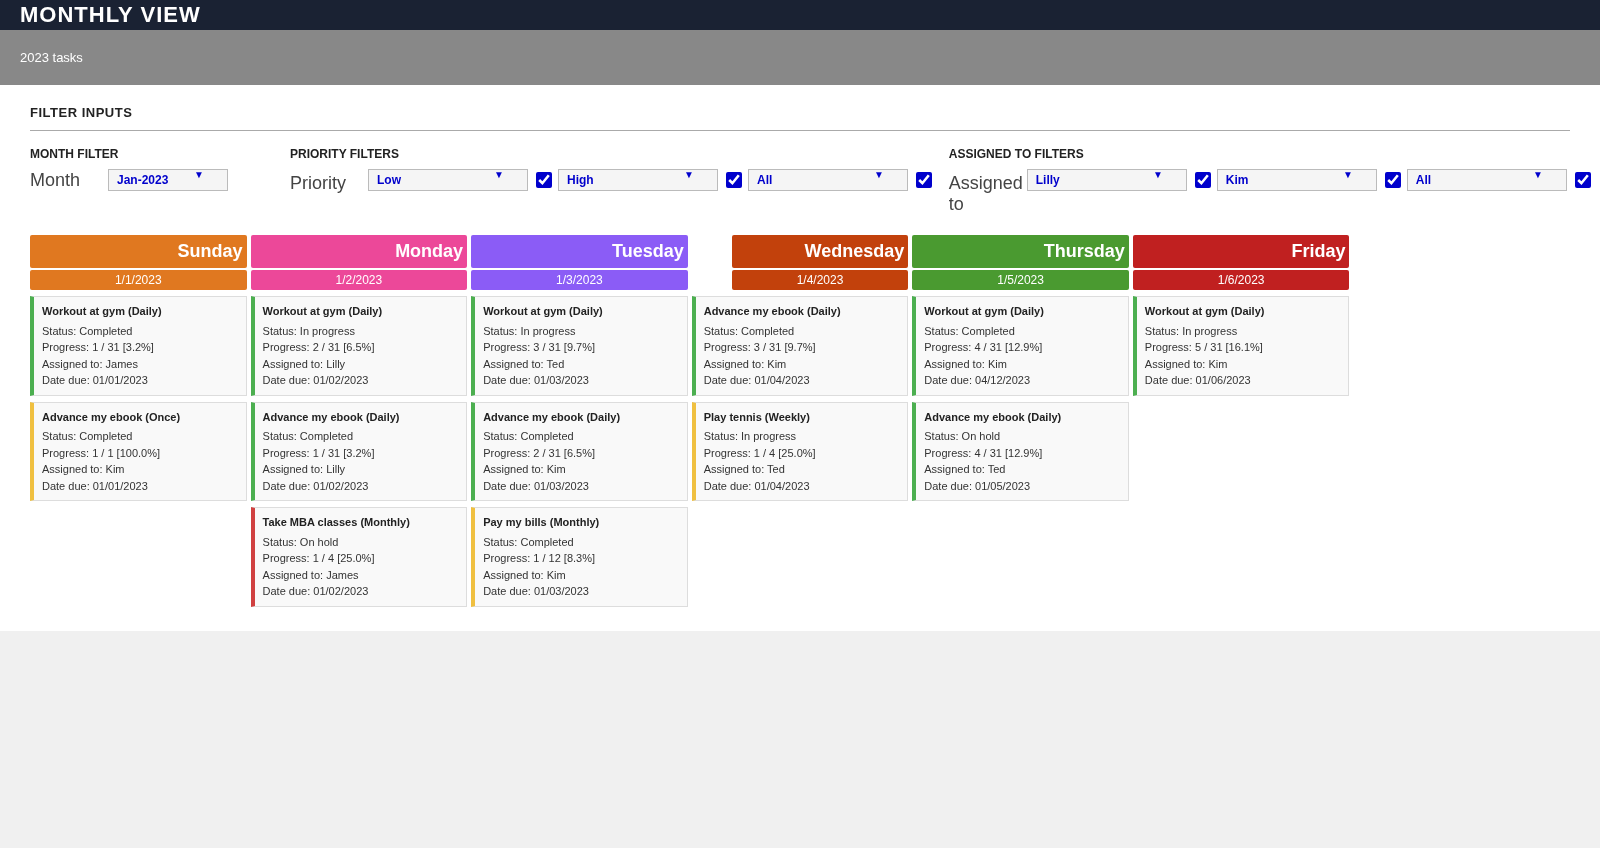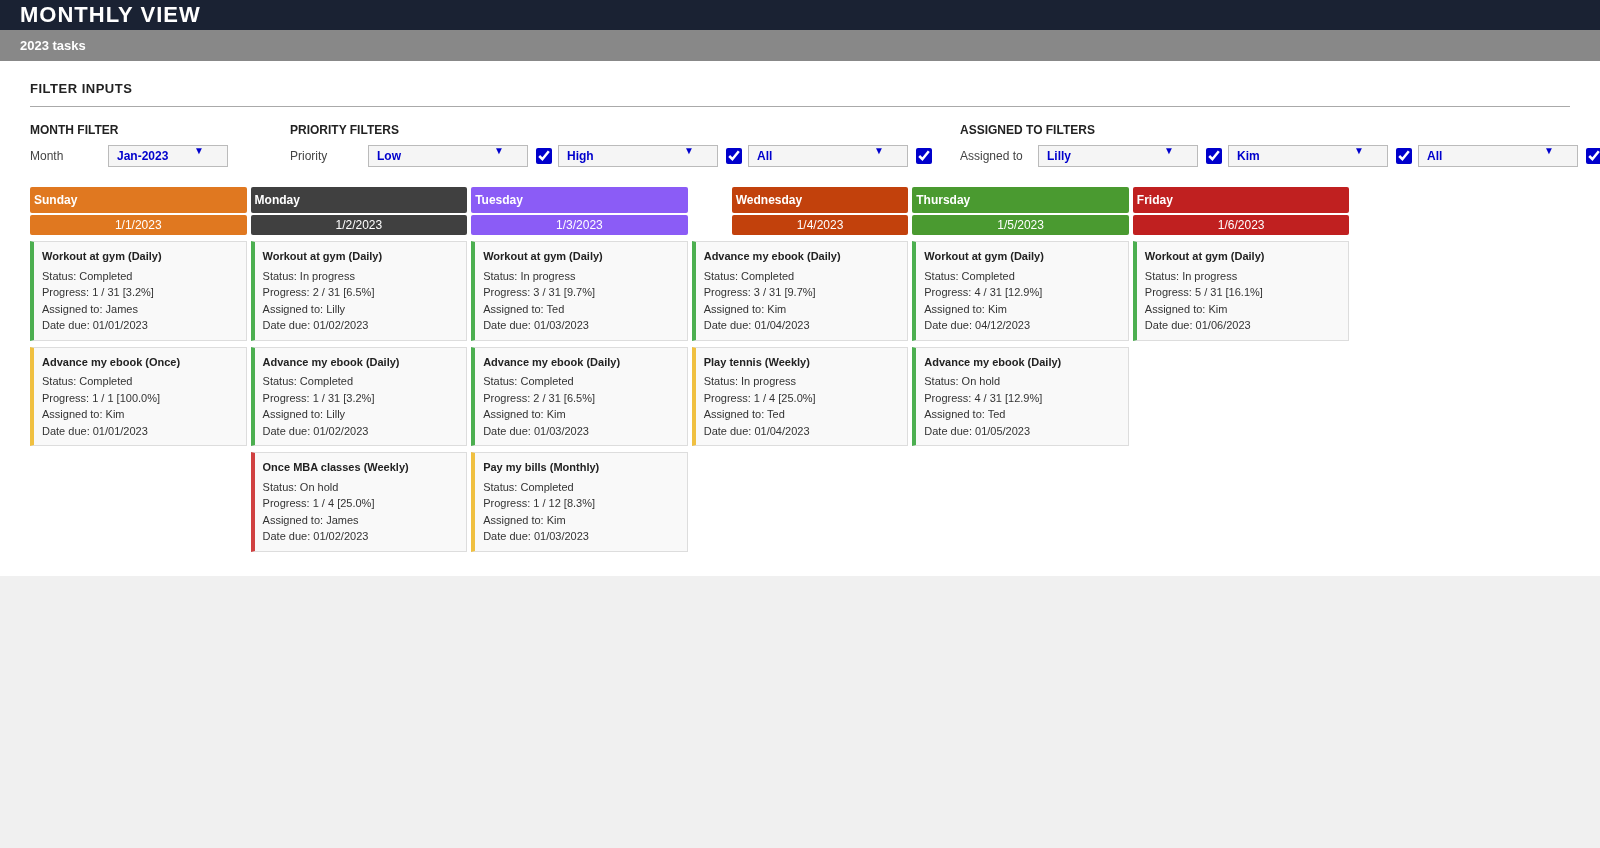--- a/index.html
+++ b/index.html
@@ -1,29 +1,29 @@
 <!DOCTYPE html>
 <html><head>
   <meta charset="utf-8">
   <style>
     * { box-sizing: border-box; margin: 0; padding: 0; }
     body { font-family: Arial, sans-serif; background: #f0f0f0; font-size: 12px; color: #222; }
 
     .header-bar { background: #1a2233; padding: 2px 20px; }
     .header-title { color: #fff; font-size: 22px; font-weight: bold; letter-spacing: 1px; }
-    .sub-header { background: #888; padding: 8px 20px; font-weight: bold; }
+    .sub-header { background: #888; padding: 20px 20px; }
     .sub-title { color: #fff; font-size: 13px; }
 
     .main-content { background: #fff; padding: 20px 30px; }
 
     .filter-section-title { font-size: 13px; font-weight: bold; border-bottom: 1px solid #aaa; padding-bottom: 10px; margin-bottom: 16px; letter-spacing: 0.5px; }
     .filter-group-title { font-weight: bold; font-size: 12px; margin-bottom: 4px; }
 
     .filter-item { display: flex; align-items: center; gap: 8px; }
-    .filter-label { font-size: 12px; color: #444; min-width: 70px; }
+    .filter-label { font-size: 18px; color: #444; min-width: 70px; }
 
     .filter-select-wrap { position: relative; display: flex; align-items: flex-start; }
     .filter-select {
       border: 1px solid #bbb;
       background: #f5f5f5;
       padding: 3px 24px 3px 8px;
       font-size: 12px;
       color: #00c;
       font-weight: bold;
       min-width: 160px;
@@ -48,24 +48,24 @@
 
     .calendar-grid {
       display: grid;
       grid-template-columns: repeat(7, 1fr);
       gap: 4px;
     }
 
     .day-col { display: flex; flex-direction: column; gap: 2px; }
 
     .day-header {
-      text-align: left;
+      text-align: right;
       color: #fff;
       font-weight: bold;
-      font-size: 12px;
+      font-size: 18px;
       padding: 6px 4px;
       border-radius: 2px;
     }
     .day-date {
       text-align: center;
       color: #fff;
       font-size: 12px;
       padding: 3px 4px;
       border-radius: 2px;
       margin-bottom: 4px;
@@ -77,21 +77,21 @@
       padding: 6px 8px;
       margin-bottom: 4px;
       border-left: 4px solid #ccc;
       font-size: 11px;
       line-height: 1.5;
     }
     .task-title { font-weight: bold; margin-bottom: 3px; font-size: 11px; }
     .task-detail { color: #333; }
 
     .color-sunday { background: #e07820; }
-    .color-monday { background: #404040; }
+    .color-monday { background: #ec4899; }
     .color-tuesday { background: #8b5cf6; }
     .color-wednesday { background: #c2410c; margin-left: 40px; }
     .color-thursday { background: #4a9a30; }
     .color-friday { background: #c02020; }
     .color-saturday { background: #d0a020; }
 
     .border-green { border-left-color: #4caf50; }
     .border-yellow { border-left-color: #f0c040; }
     .border-red { border-left-color: #d04040; }
 
@@ -227,21 +227,21 @@
         <div class="day-date color-monday">1/2/2023</div>
         <div class="task-card border-green">
           <div class="task-title">Workout at gym (Daily)</div>
           <div class="task-detail">Status: In progress<br>Progress: 2 / 31  [6.5%]<br>Assigned to: Lilly<br>Date due: 01/02/2023</div>
         </div>
         <div class="task-card border-green">
           <div class="task-title">Advance my ebook (Daily)</div>
           <div class="task-detail">Status: Completed<br>Progress: 1 / 31  [3.2%]<br>Assigned to: Lilly<br>Date due: 01/02/2023</div>
         </div>
         <div class="task-card border-red">
-          <div class="task-title">Once MBA classes (Weekly)</div>
+          <div class="task-title">Take MBA classes (Monthly)</div>
           <div class="task-detail">Status: On hold<br>Progress: 1 / 4  [25.0%]<br>Assigned to: James<br>Date due: 01/02/2023</div>
         </div>
       </div>
 
       <div class="day-col">
         <div class="day-header color-tuesday">Tuesday</div>
         <div class="day-date color-tuesday">1/3/2023</div>
         <div class="task-card border-green">
           <div class="task-title">Workout at gym (Daily)</div>
           <div class="task-detail">Status: In progress<br>Progress: 3 / 31  [9.7%]<br>Assigned to: Ted<br>Date due: 01/03/2023</div>

